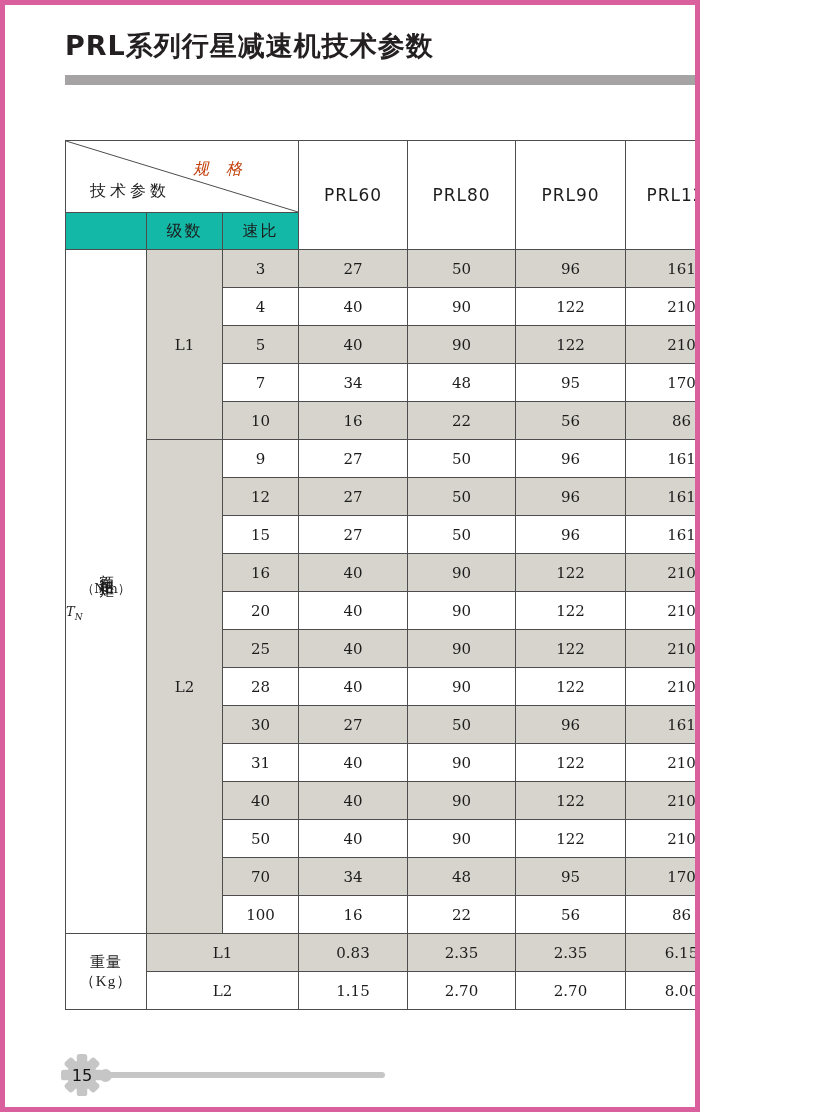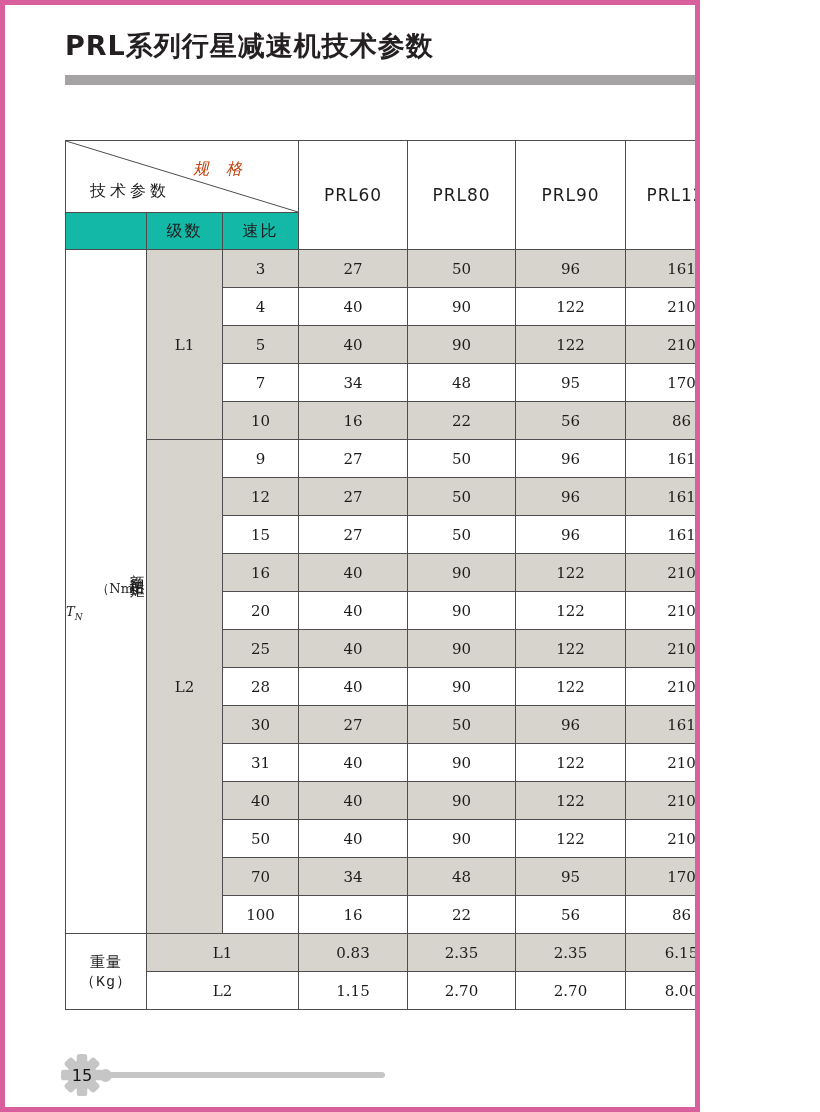--- a/index.html
+++ b/index.html
@@ -26,23 +26,23 @@
   td.diag svg.dline{position:absolute;left:0;top:0;width:100%;height:100%;display:block;}
   .corner-tr{position:absolute;right:50px;top:18px;font-size:16px;letter-spacing:6px;color:#c2410c;font-style:italic;}
   .corner-bl{position:absolute;left:12px;bottom:10px;font-size:16px;letter-spacing:4px;color:#1c1c1c;margin-left:12px;}
   td.colhead{font-size:17px;letter-spacing:1px;background:#fff;font-family:"DejaVu Sans",sans-serif;border-radius:11px;}
   td.subhead{font-size:16px;letter-spacing:2px;background:#14b8a6;}
   td.gray{background:var(--stripe);}
   td.white{background:#ffffff;}
   td.stage-cell{background:var(--stripe);font-family:"DejaVu Serif",serif;font-size:15px;}
   td.ratio-cell,td.val-cell{font-family:"DejaVu Serif",serif;font-size:15px;}
   td.weight-stage{font-family:"DejaVu Serif",serif;font-size:15px;}
-  td.weight-label{background:#fff;font-size:15px;font-family:Liberation Mono, monospace;letter-spacing:1px;}
+  td.weight-label{background:#fff;font-size:15px;font-family:Liberation Serif, serif;letter-spacing:1px;}
   td.torque-cell{background:#fff;}
-  .torque-wrap{display:flex;flex-direction:column;align-items:flex-end;justify-content:center;gap:6px;}
+  .torque-wrap{display:flex;flex-direction:column;align-items:center;justify-content:center;gap:6px;}
   .v-text{writing-mode:vertical-rl;text-orientation:upright;font-size:15px;letter-spacing:3px;font-family:"DejaVu Serif",serif;color:#1c1c1c;}
   .nm{font-size:13px;font-family:"DejaVu Serif",serif;color:#1c1c1c;}
   .tn{font-size:13px;font-family:"DejaVu Serif",serif;font-style:italic;color:#1c1c1c;align-self:flex-start;}
   .tn sub{font-size:9px;}
 
   .footer{position:absolute;left:0;top:1050px;width:820px;height:52px;}
   .gear{position:absolute;left:61px;top:4px;}
   .dot{position:absolute;left:99px;top:19px;width:13px;height:13px;border-radius:50%;background:var(--footer);}
   .fline{position:absolute;left:108px;top:22px;width:277px;height:6px;border-radius:3px;background:var(--footer);}
 </style>

